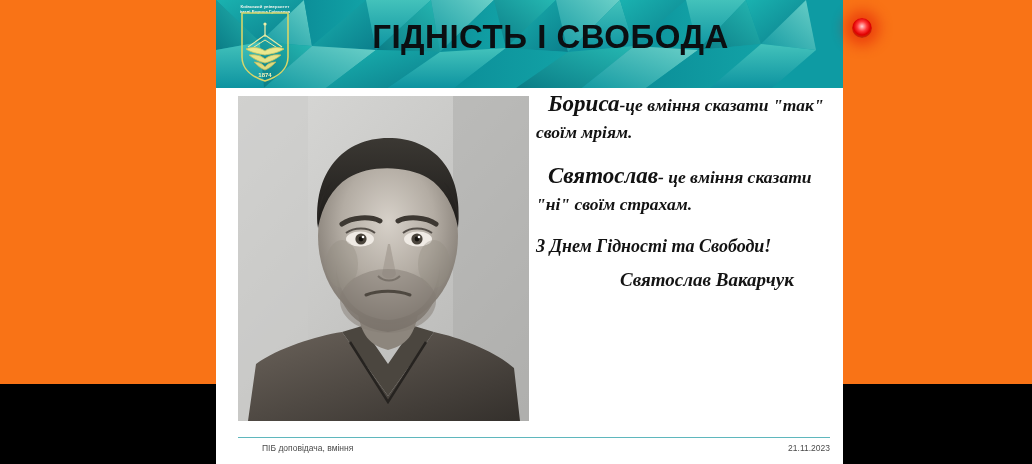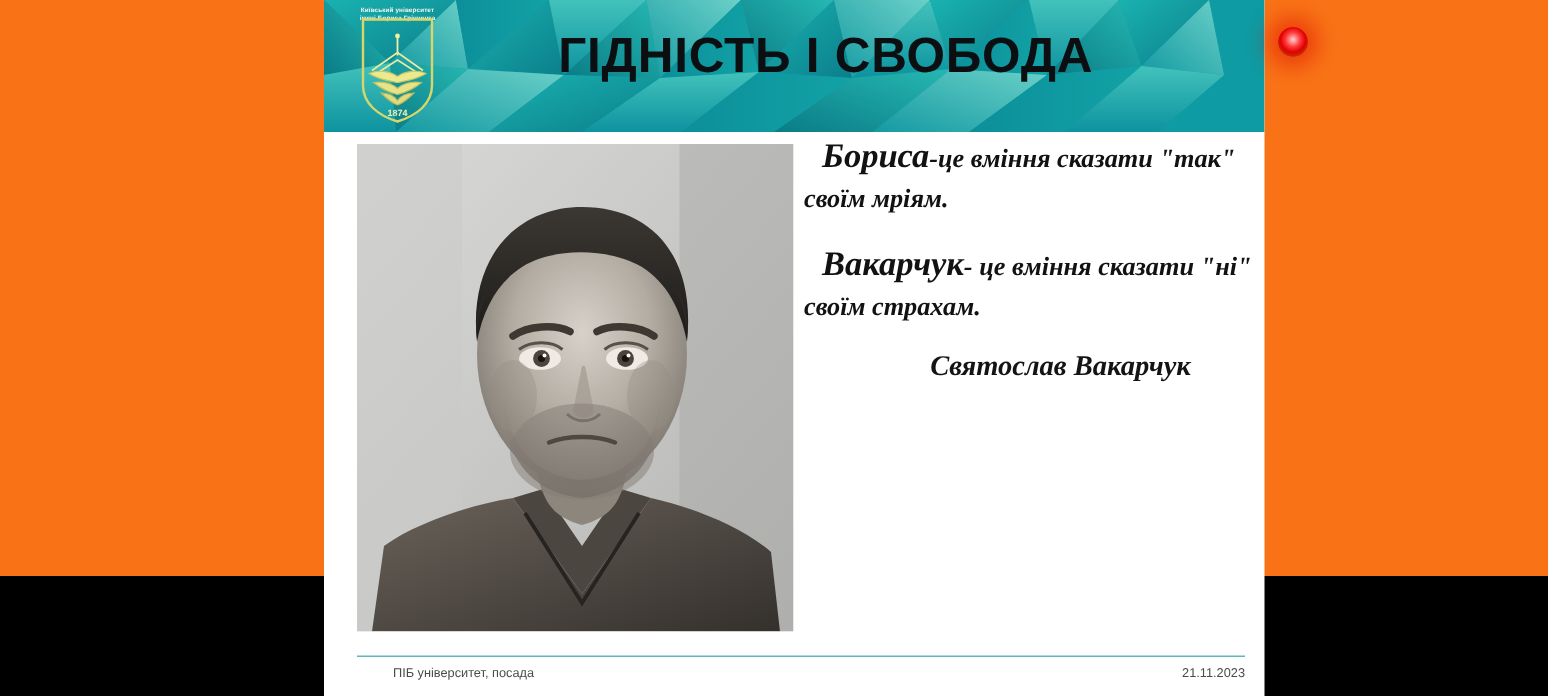--- a/index.html
+++ b/index.html
@@ -361,28 +361,29 @@
         <ellipse cx="104" cy="168" rx="16" ry="24" fill="#938b82" opacity="0.35"></ellipse>
         <ellipse cx="196" cy="168" rx="16" ry="24" fill="#938b82" opacity="0.35"></ellipse>
       </svg>
     </div>
 
     <div class="quote-col">
       <p class="para">
         <span class="lead">Бориса</span><span>-це вміння сказати "так" своїм мріям.</span>
       </p>
       <p class="para">
-        <span class="lead">Вакарчук</span><span>- це вміння сказати "ні" своїм страхам.</span>
+        <span class="lead">Святослав</span><span>- це вміння сказати "ні" своїм страхам.</span>
       </p>
+      <p class="para closing">З Днем Гідності та Свободи!</p>
       <p class="attribution">Святослав Вакарчук</p>
     </div>
 
     <div class="footer-rule"></div>
     <div class="footer">
-      <span class="footer-left">ПІБ університет, посада</span>
+      <span class="footer-left">ПІБ доповідача, вміння</span>
       <span class="footer-right">21.11.2023</span>
     </div>
 
   </div>
 
   <div class="led"></div>
 
 </div>
 
 </body></html>

